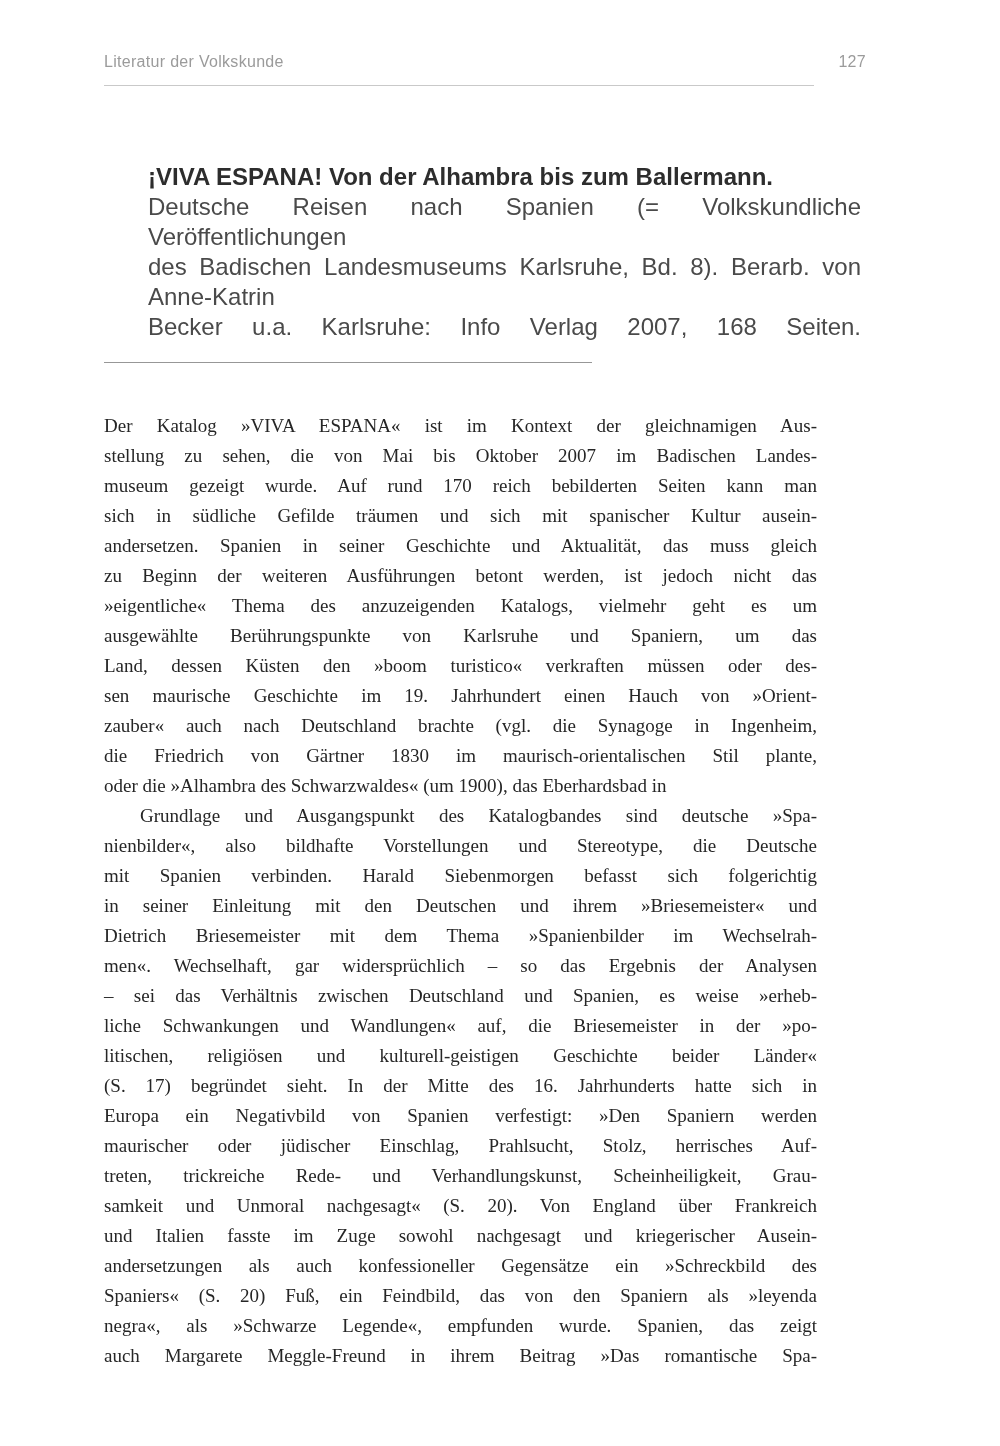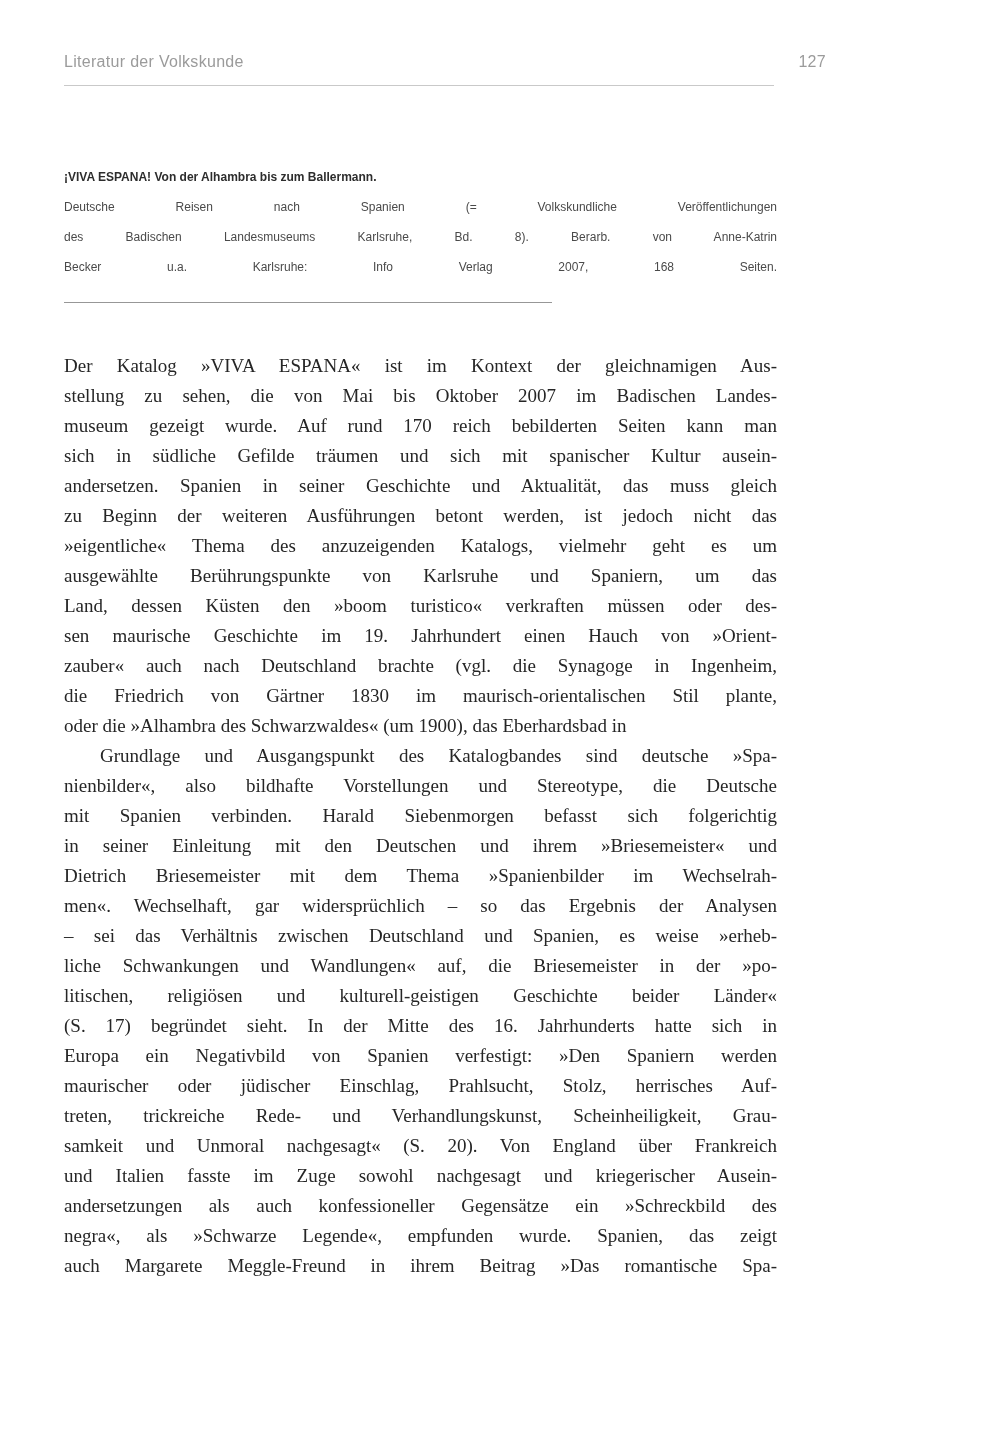--- a/index.html
+++ b/index.html
@@ -6,21 +6,21 @@
     margin: 0;
     padding: 0;
     background: #ffffff;
   }
   .page {
     position: relative;
     width: 916px;
     height: 1446px;
     background: #ffffff;
     box-sizing: border-box;
-    padding: 52px 0 0 64px;
+    padding: 52px 0 0 104px;
     overflow: hidden;
   }
   
   .running-head {
     display: flex;
     justify-content: space-between;
     align-items: baseline;
     width: 762px;
     font-family: "Liberation Sans", sans-serif;
     font-size: 16px;
@@ -32,23 +32,24 @@
     width: 710px;
     height: 1px;
     background: #c9c9c9;
     margin-top: 14px;
   }
   
   .title-block {
     margin-top: 76px;
     width: 713px;
     font-family: "Liberation Sans", sans-serif;
-    font-size: 12px;
+    font-size: 24px;
     line-height: 30px;
     color: #4a4a4a;
+    margin-left: 44px;
   }
   .title-bold {
     font-weight: bold;
     color: #2d2d2d;
   }
   .short-rule {
     width: 488px;
     height: 1px;
     background: #979797;
     margin-top: 20px;
@@ -124,18 +125,19 @@
         <div class="line">– sei das Verhältnis zwischen Deutschland und Spanien, es weise »erheb-</div>
         <div class="line">liche Schwankungen und Wandlungen« auf, die Briesemeister in der »po-</div>
         <div class="line">litischen, religiösen und kulturell-geistigen Geschichte beider Länder«</div>
         <div class="line">(S. 17) begründet sieht. In der Mitte des 16. Jahrhunderts hatte sich in</div>
         <div class="line">Europa ein Negativbild von Spanien verfestigt: »Den Spaniern werden</div>
         <div class="line">maurischer oder jüdischer Einschlag, Prahlsucht, Stolz, herrisches Auf-</div>
         <div class="line">treten, trickreiche Rede- und Verhandlungskunst, Scheinheiligkeit, Grau-</div>
         <div class="line">samkeit und Unmoral nachgesagt« (S. 20). Von England über Frankreich</div>
         <div class="line">und Italien fasste im Zuge sowohl nachgesagt und kriegerischer Ausein-</div>
         <div class="line">andersetzungen als auch konfessioneller Gegensätze ein »Schreckbild des</div>
+        <div class="line">Spaniers« (S. 20) Fuß, ein Feindbild, das von den Spaniern als »leyenda</div>
         <div class="line">negra«, als »Schwarze Legende«, empfunden wurde. Spanien, das zeigt</div>
         <div class="line">auch Margarete Meggle-Freund in ihrem Beitrag »Das romantische Spa-</div>
       </div>
   </main>
 
 </div>
 
 </body></html>

